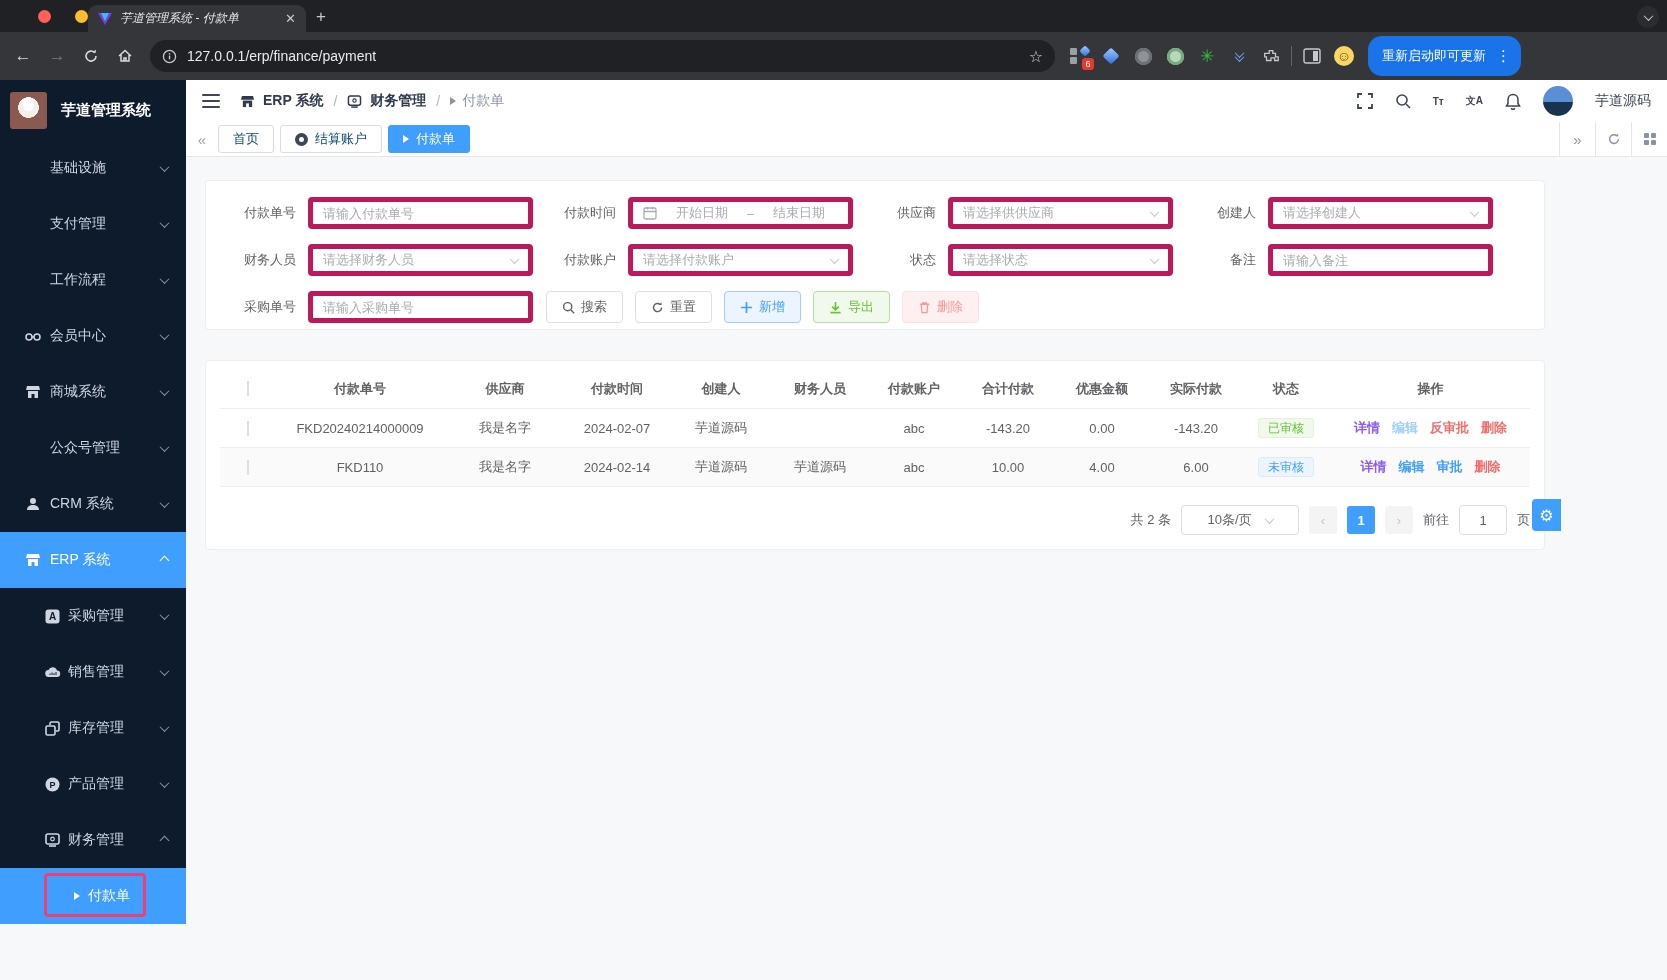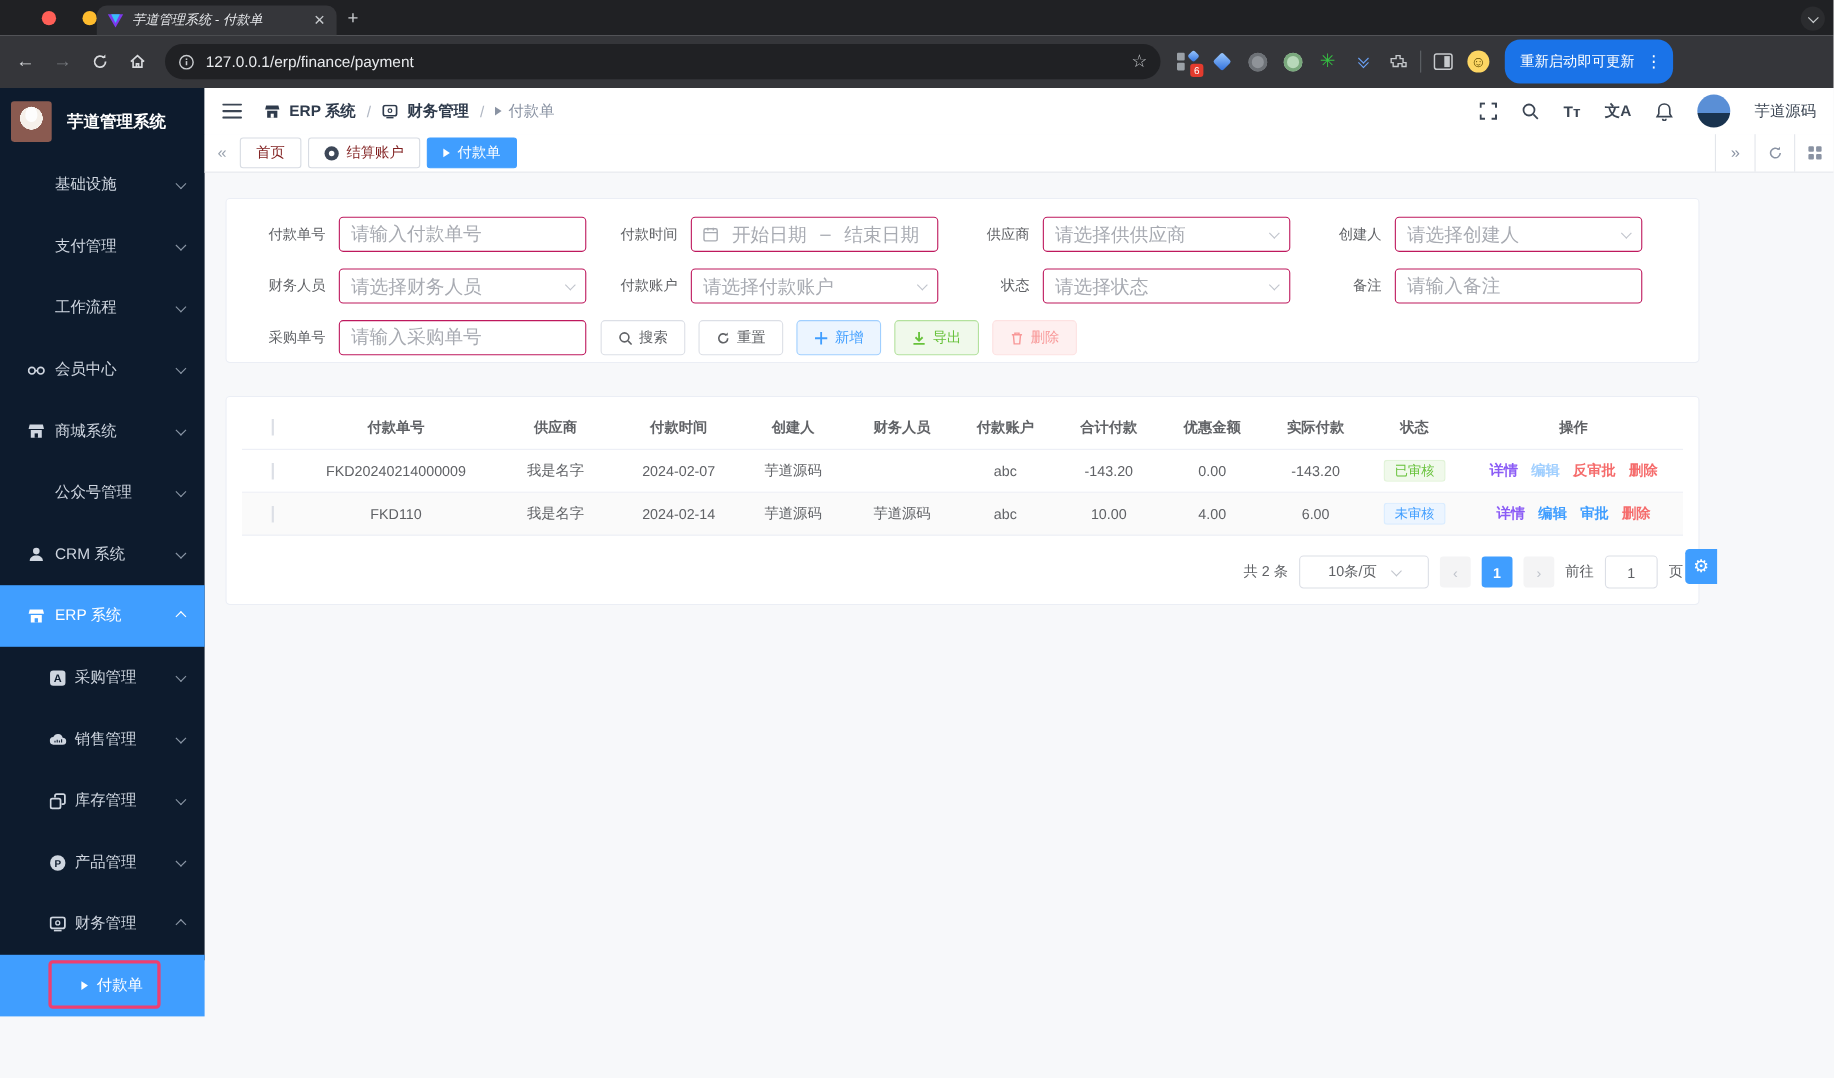--- a/index.html
+++ b/index.html
@@ -58,41 +58,41 @@
   .mi.sub .ic { left:44px; }
   .mi.sub2 { padding-left:88px; }
   .hl-box { position:absolute; left:44px; top:5px; width:102px; height:44px; border:3px solid #ee3f71; border-radius:4px; }
   
   .appheader { position:absolute; left:186px; top:80px; width:1481px; height:42px; background:#fff; display:flex; align-items:center; }
   .burger { margin-left:16px; color:#3c4654; }
   .crumb { display:flex; align-items:center; margin-left:20px; gap:8px; color:#2f3b4c; font-weight:bold; font-size:14px; }
   .crumb .sep { color:#b0b7c3; font-weight:normal; padding:0 2px; }
   .crumb .last { color:#8a93a3; font-weight:normal; display:flex; align-items:center; gap:6px; }
   .hd-right { margin-left:auto; display:flex; align-items:center; gap:22px; padding-right:16px; color:#3c4654; }
-  .hd-ic { display:flex; align-items:center; justify-content:center; font-size:14px; font-weight:bold; }
+  .hd-ic { display:flex; align-items:center; justify-content:center; font-size:10px; font-weight:bold; }
   .avatar { width:30px; height:30px; border-radius:50%; background:linear-gradient(180deg,#5a8fd6 0 55%, #19334f 55% 100%); }
   .uname { font-size:14px; color:#3c4654; }
   
   .tagbar { position:absolute; left:186px; top:122px; width:1481px; height:35px; background:#fff; border-bottom:1px solid #e3e6eb; display:flex; align-items:center; }
   .tag-arrow { width:32px; text-align:center; color:#9aa3af; font-size:15px; }
-  .tag { height:28px; border:1px solid #d8dce3; border-radius:3px; display:flex; align-items:center; padding:0 14px; margin-right:6px; gap:7px; color:#7f1d1d; background:#fff; }
+  .tag { height:28px; border:1px solid #d8dce3; border-radius:3px; display:flex; align-items:center; padding:0 14px; margin-right:6px; gap:7px; color:#0c4a6e; background:#fff; }
   .tag.active { background:#409eff; border-color:#409eff; color:#fff; }
   .dotic { width:13px; height:13px; border-radius:50%; background:#3d4757; position:relative; }
   .dotic:after { content:""; position:absolute; left:4px; top:4px; width:5px; height:5px; border-radius:50%; background:#fff; }
   .tag-right { margin-left:auto; display:flex; height:100%; }
   .tr-btn { width:36px; height:100%; border-left:1px solid #e3e6eb; display:flex; align-items:center; justify-content:center; color:#8a93a3; font-size:15px; }
   .gridic { display:inline-grid; grid-template-columns:5px 5px; gap:2px; }
   .gridic i { width:5px; height:5px; background:#8a93a3; border-radius:1px; }
   
   .card { position:absolute; background:#fff; border:1px solid #ebeef5; border-radius:4px; }
   .filter-card { left:205px; top:180px; width:1340px; height:150px; padding:16px 20px; }
   .f-row { display:flex; align-items:center; height:32px; margin-bottom:15px; }
   .f-item { display:flex; align-items:center; width:320px; flex:0 0 320px; }
   .f-label { width:70px; text-align:right; margin-right:12px; color:#606266; font-size:13px; white-space:nowrap; }
-  .ctrl { width:225px; height:32px; border:1px solid #be185d; border-radius:4px; background:#fff; display:flex; align-items:center; padding:0 10px; color:#a8abb2; font-size:17px; gap:6px; }
+  .ctrl { width:225px; height:32px; border:5px solid #be185d; border-radius:4px; background:#fff; display:flex; align-items:center; padding:0 10px; color:#a8abb2; font-size:13px; gap:6px; }
   .ctrl input { border:none; outline:none; width:100%; font:inherit; color:#303133; background:transparent; }
   .ctrl input::placeholder { color:#a8abb2; }
   .ctrl .chev { color:#c0c4cc; margin-left:auto; flex:0 0 auto; }
   .drange { justify-content:flex-start; }
   .drange .dph { flex:1; text-align:center; }
   .btnrow { display:flex; gap:12px; margin-left:0; }
   .btn { height:32px; padding:0 15px; border-radius:4px; border:1px solid #dcdfe6; background:#fff; color:#606266; font-size:13px; display:flex; align-items:center; gap:6px; }
   .btn.blue { background:#ecf5ff; border-color:#a0cfff; color:#409eff; }
   .btn.green { background:#f0f9eb; border-color:#b3e19d; color:#67c23a; }
   .btn.red { background:#fef0f0; border-color:#fde2e2; color:#f89898; }

